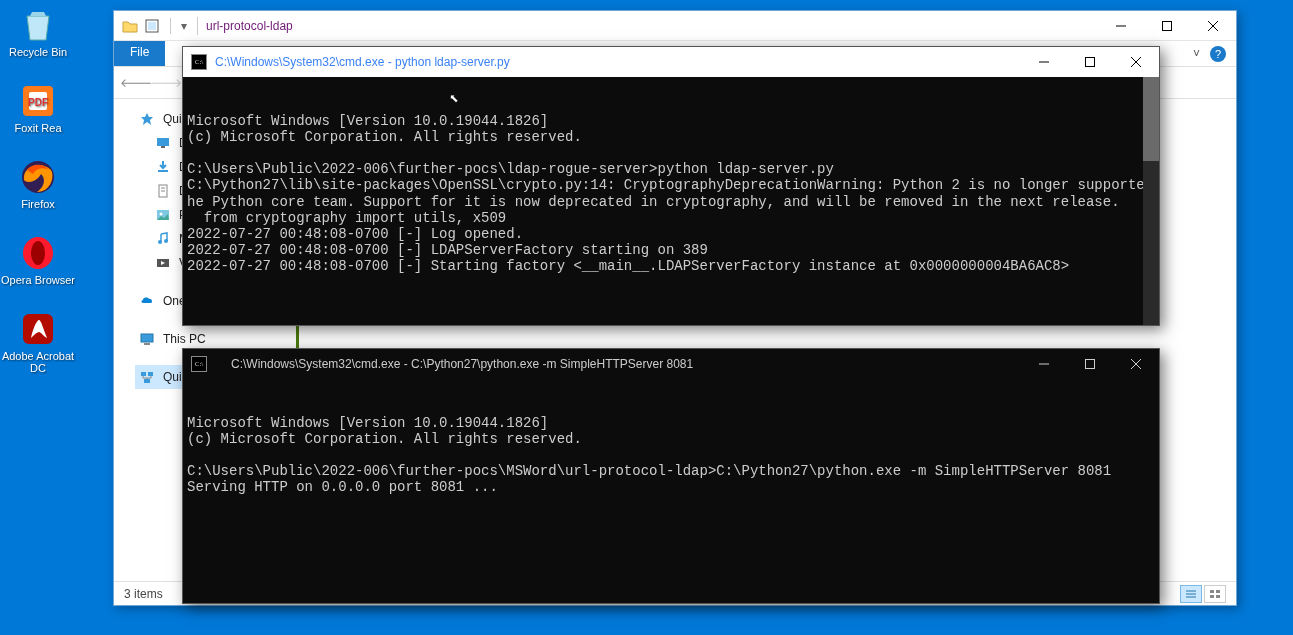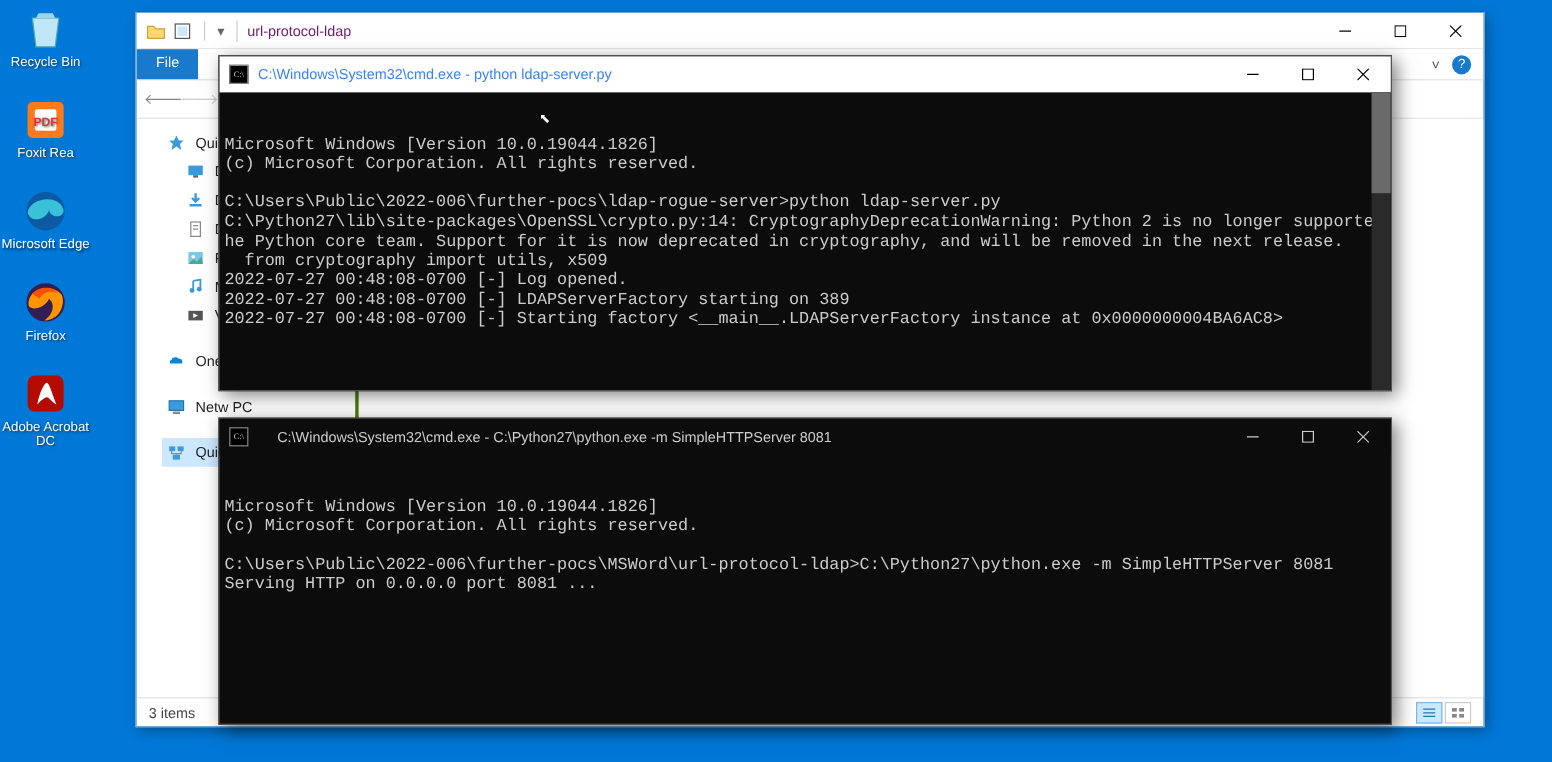--- a/index.html
+++ b/index.html
@@ -30,21 +30,21 @@
     justify-content: flex-start;
     text-align: center;
     color: #fff;
     font-size: 11px;
     text-shadow: 1px 1px 2px rgba(0,0,0,0.6);
     cursor: pointer;
   }
   .desktop-icon .ico {
     width: 40px; height: 40px;
     margin-bottom: 2px;
-    display:flex; align-items:center; justify-content:center;
+    display:flex; align-items:flex-end; justify-content:center;
   }
   .desktop-icon span { line-height: 1.1; }
 
   
   .explorer {
     position: absolute;
     left: 113px; top: 10px;
     width: 1124px; height: 596px;
     background: #fff;
     border: 1px solid #6fa7d6;
@@ -212,35 +212,35 @@
           <rect x="4" y="4" width="30" height="30" rx="4" fill="#ff7a1a"></rect>
           <rect x="10" y="10" width="18" height="18" rx="2" fill="#fff"></rect>
           <text x="19" y="24" font-size="10" text-anchor="middle" fill="#d33" font-family="Arial" font-weight="bold">PDF</text>
         </svg>
     </div>
     <span>Foxit Rea</span>
   </div>
   <div class="desktop-icon">
     <div class="ico">
       <svg width="38" height="38" viewBox="0 0 38 38">
-          <circle cx="19" cy="19" r="16" fill="#0c59a4"></circle>
-          <path d="M4 20 C6 8 30 4 34 18 C34 26 22 24 22 18 C18 28 6 28 4 20 Z" fill="#39c2d7"></path>
-        </svg>
-    </div>
-    <span>Microsoft Edge</span>
-  </div>
-  <div class="desktop-icon">
-    <div class="ico">
-      <svg width="38" height="38" viewBox="0 0 38 38">
           <circle cx="19" cy="19" r="16" fill="#331e54"></circle>
           <path d="M5 22 C3 8 22 2 32 12 C36 18 32 34 18 34 C24 30 28 22 22 16 C18 24 8 26 5 22 Z" fill="#ff9500"></path>
           <path d="M8 12 C12 6 24 4 30 12 C28 10 18 8 14 16 Z" fill="#ff4f00"></path>
         </svg>
     </div>
     <span>Firefox</span>
+  </div>
+  <div class="desktop-icon">
+    <div class="ico">
+      <svg width="38" height="38" viewBox="0 0 38 38">
+          <ellipse cx="19" cy="19" rx="15" ry="16" fill="#ff1b2d"></ellipse>
+          <ellipse cx="19" cy="19" rx="7" ry="12" fill="#9c0000"></ellipse>
+        </svg>
+    </div>
+    <span>Opera Browser</span>
   </div>
   <div class="desktop-icon">
     <div class="ico">
       <svg width="38" height="38" viewBox="0 0 38 38">
           <rect x="4" y="4" width="30" height="30" rx="6" fill="#b30b00"></rect>
           <path d="M12 28 C14 18 18 10 20 10 C22 10 24 18 28 28 C24 26 22 22 20 22 C18 22 14 26 12 28 Z" fill="#fff"></path>
         </svg>
     </div>
     <span>Adobe Acrobat DC</span>
   </div>
@@ -380,21 +380,21 @@
         <span>One</span>
       </div>
       <div class="side-group-gap"></div>
       <div class="side-item">
         <span class="side-ico">
             <svg width="14" height="14">
               <rect x="1" y="2" width="12" height="8" fill="#3a9bdc" stroke="#2277aa"></rect>
               <rect x="4" y="11" width="6" height="2" fill="#888"></rect>
             </svg>
           </span>
-        <span>Netw PC</span>
+        <span>This PC</span>
       </div>
       <div class="side-group-gap"></div>
       <div class="side-item sel">
         <span class="side-ico">
             <svg width="14" height="14">
               <rect x="1" y="2" width="5" height="4" fill="#3a9bdc"></rect>
               <rect x="8" y="2" width="5" height="4" fill="#3a9bdc"></rect>
               <rect x="4" y="9" width="6" height="4" fill="#3a9bdc"></rect>
               <path d="M3 6 L3 8 L11 8 L11 6 M7 8 L7 9" stroke="#888" fill="none"></path>
             </svg>

